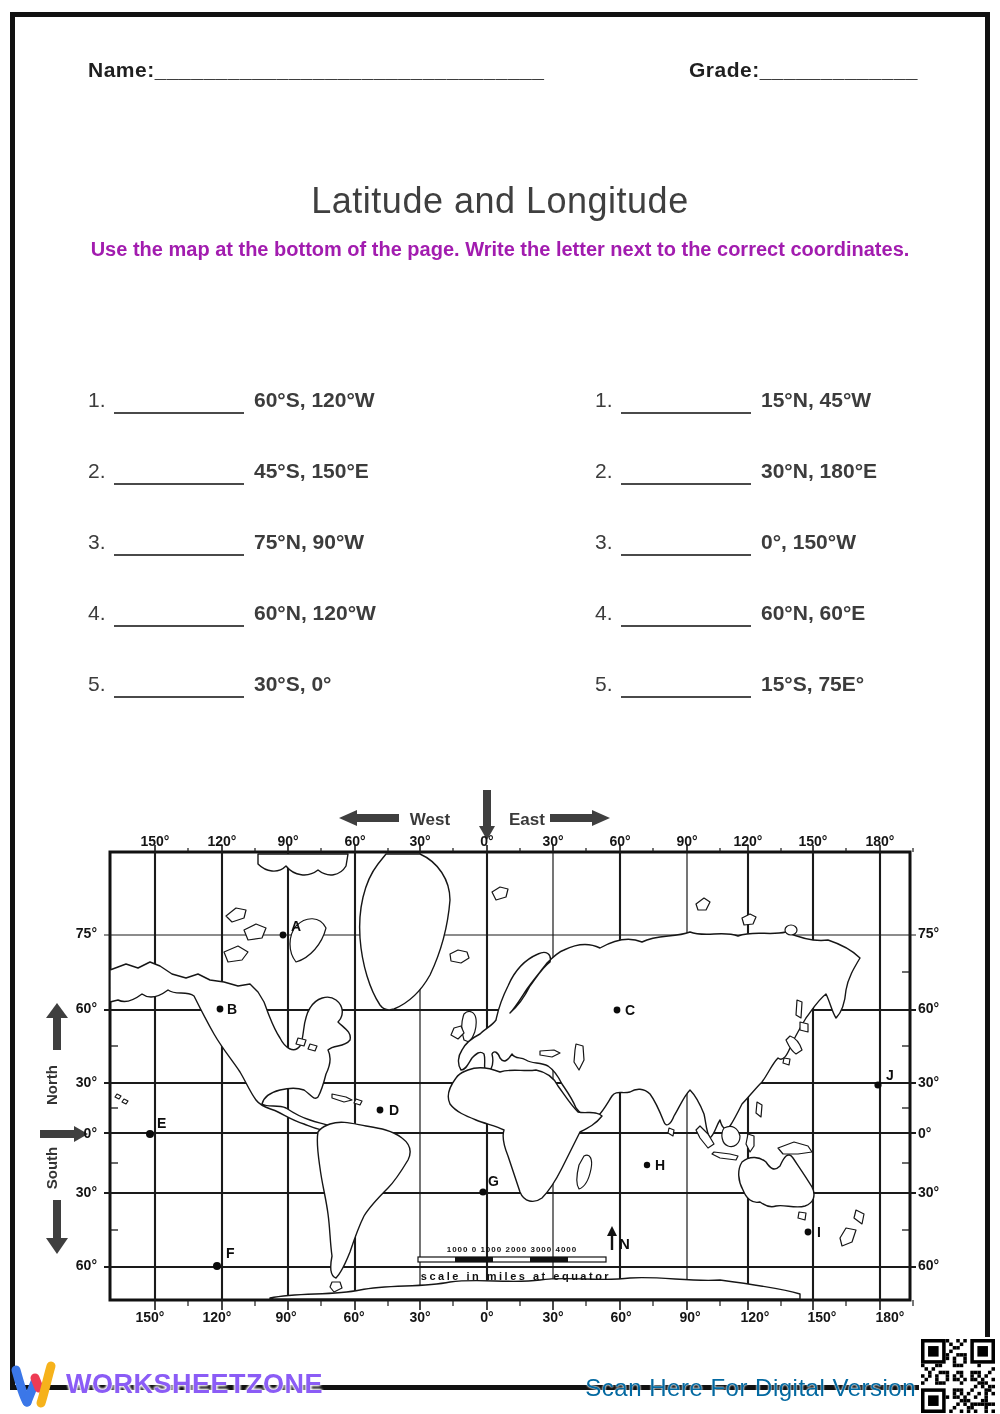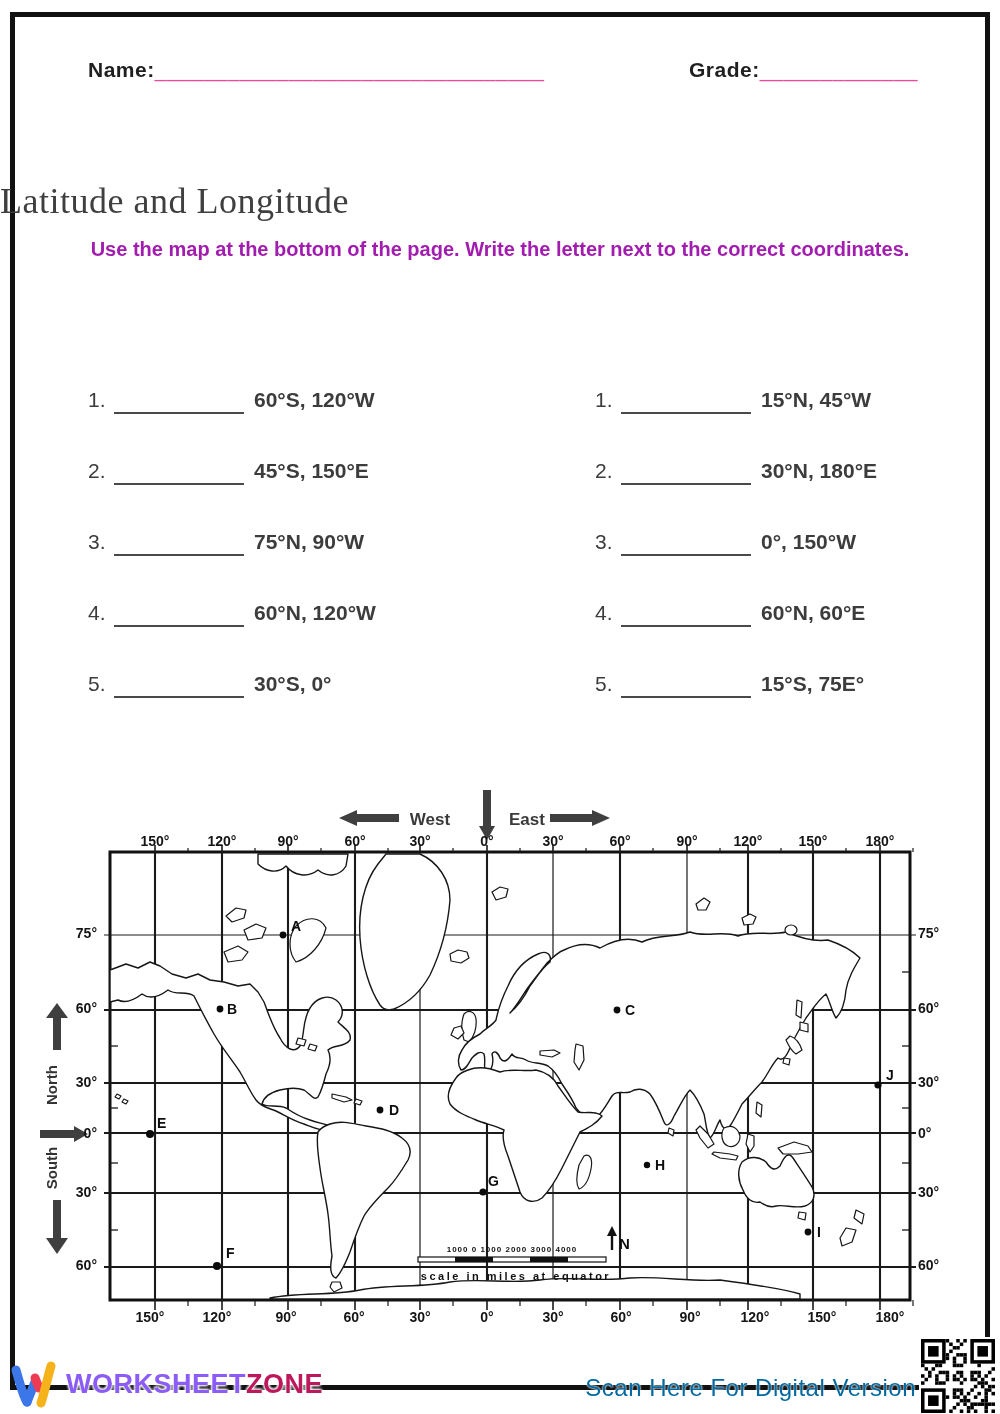--- a/index.html
+++ b/index.html
@@ -3,23 +3,23 @@
 <meta charset="utf-8">
 <style>
   html,body{margin:0;padding:0;}
   body{width:1000px;height:1414px;position:relative;background:#ffffff;
        font-family:"Liberation Sans",sans-serif;color:#1c1c1c;overflow:hidden;}
   .frame{position:absolute;left:10px;top:12px;right:10px;bottom:24px;
          border:5px solid #111;pointer-events:none;}
   .header-row{position:absolute;top:58px;left:88px;width:830px;
               font-size:21px;font-weight:bold;color:#1f1f1f;letter-spacing:.5px;
               display:flex;justify-content:space-between;}
-  .hdr-blank{font-weight:normal;color:#ec4899;text-align:center;}
-  .title{position:absolute;top:180px;left:0;width:100%;text-align:left;
-         font-size:36px;font-weight:500;color:#3f3f3f;letter-spacing:.5px;font-family:Liberation Serif, serif;}
+  .hdr-blank{font-weight:bold;color:#000000;text-align:center;}
+  .title{position:absolute;top:180px;left:0;width:100%;text-align:center;
+         font-size:36px;font-weight:500;color:#3f3f3f;letter-spacing:.5px;}
   .instruction{position:absolute;top:238px;left:0;width:100%;text-align:center;
          font-size:20px;font-weight:700;color:#a21caf;}
   .qcol{position:absolute;top:388px;display:flex;flex-direction:column;gap:43px;}
   .qcol.left{left:88px;}
   .qcol.right{left:595px;}
   .qrow{display:flex;align-items:baseline;font-size:21px;color:#3c3c3c;height:28px;}
   .qnum{width:26px;color:#3c3c3c;}
   .qblank{width:130px;border-bottom:2px solid #4a4a4a;height:16px;
           transform:translateY(7px);margin-right:10px;}
   .qcoords{white-space:nowrap;font-weight:bold;}
@@ -29,21 +29,21 @@
   .compasstxt{font-size:17px;font-weight:bold;fill:#3a3a3a;}
   .sidetxt{font-size:15px;font-weight:bold;fill:#333;}
   .scalecap{font-size:11px;font-weight:bold;fill:#111;letter-spacing:2.5px;}
   .scalenums{font-size:8px;font-weight:bold;fill:#111;letter-spacing:1px;}
   .land{fill:#ffffff;stroke:#161616;stroke-width:1.4;stroke-linejoin:round;}
   .landthin{fill:#ffffff;stroke:#161616;stroke-width:1.2;stroke-linejoin:round;}
   .footer-logo{position:absolute;left:8px;top:1358px;display:flex;align-items:center;}
   .brand{font-size:27px;font-weight:bold;letter-spacing:.5px;
          text-shadow:0 0 3px #fff,0 0 3px #fff,0 0 3px #fff,0 0 3px #fff;}
   .brand .b1{color:#8b5cf6;}
-  .brand .b2{color:#be185d;}
+  .brand .b2{color:#8b5cf6;}
   .scan-text{position:absolute;right:84px;top:1374px;font-size:24px;font-weight:500;
              color:#0369a1;letter-spacing:.5px;
              text-shadow:0 0 2px #fff,0 0 2px #fff;}
   .qr{position:absolute;right:3px;top:1337px;width:74px;height:74px;background:#fff;
       padding:2px;}
 </style>
 </head>
 <body>
 
 <div class="frame"></div>

